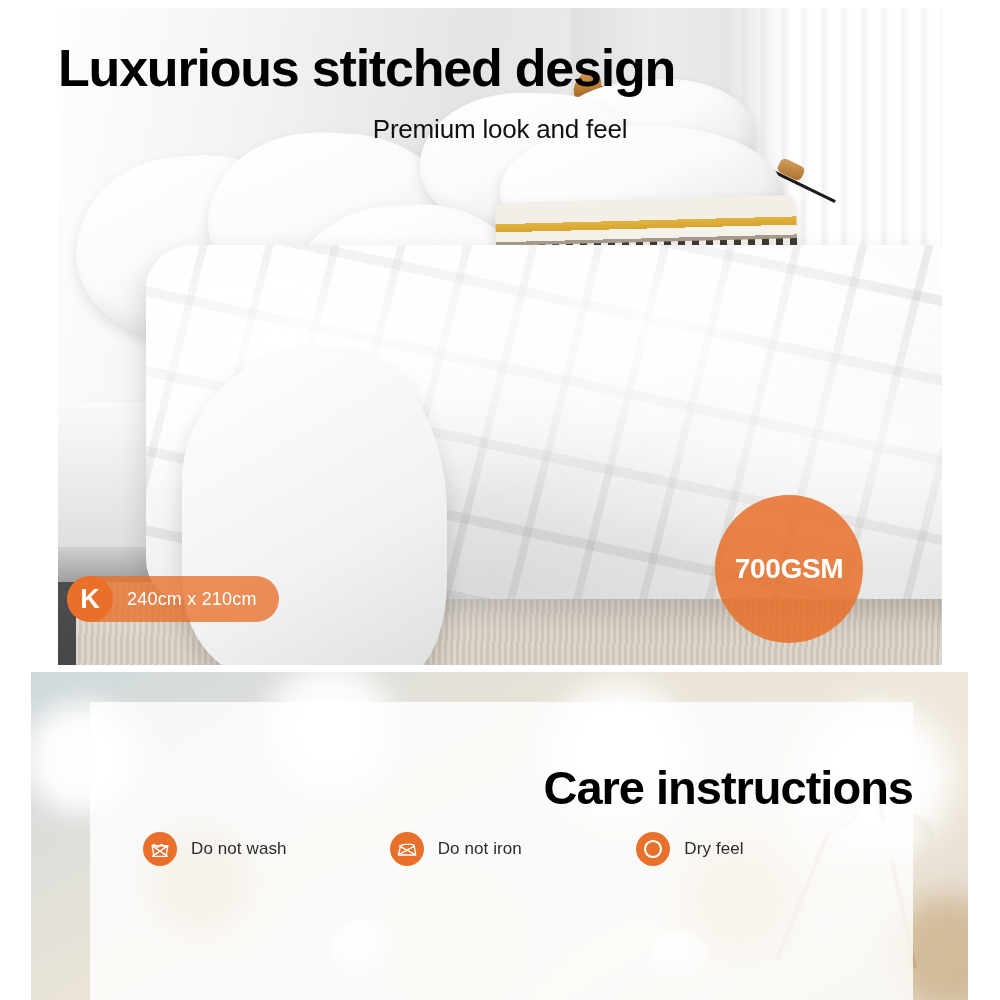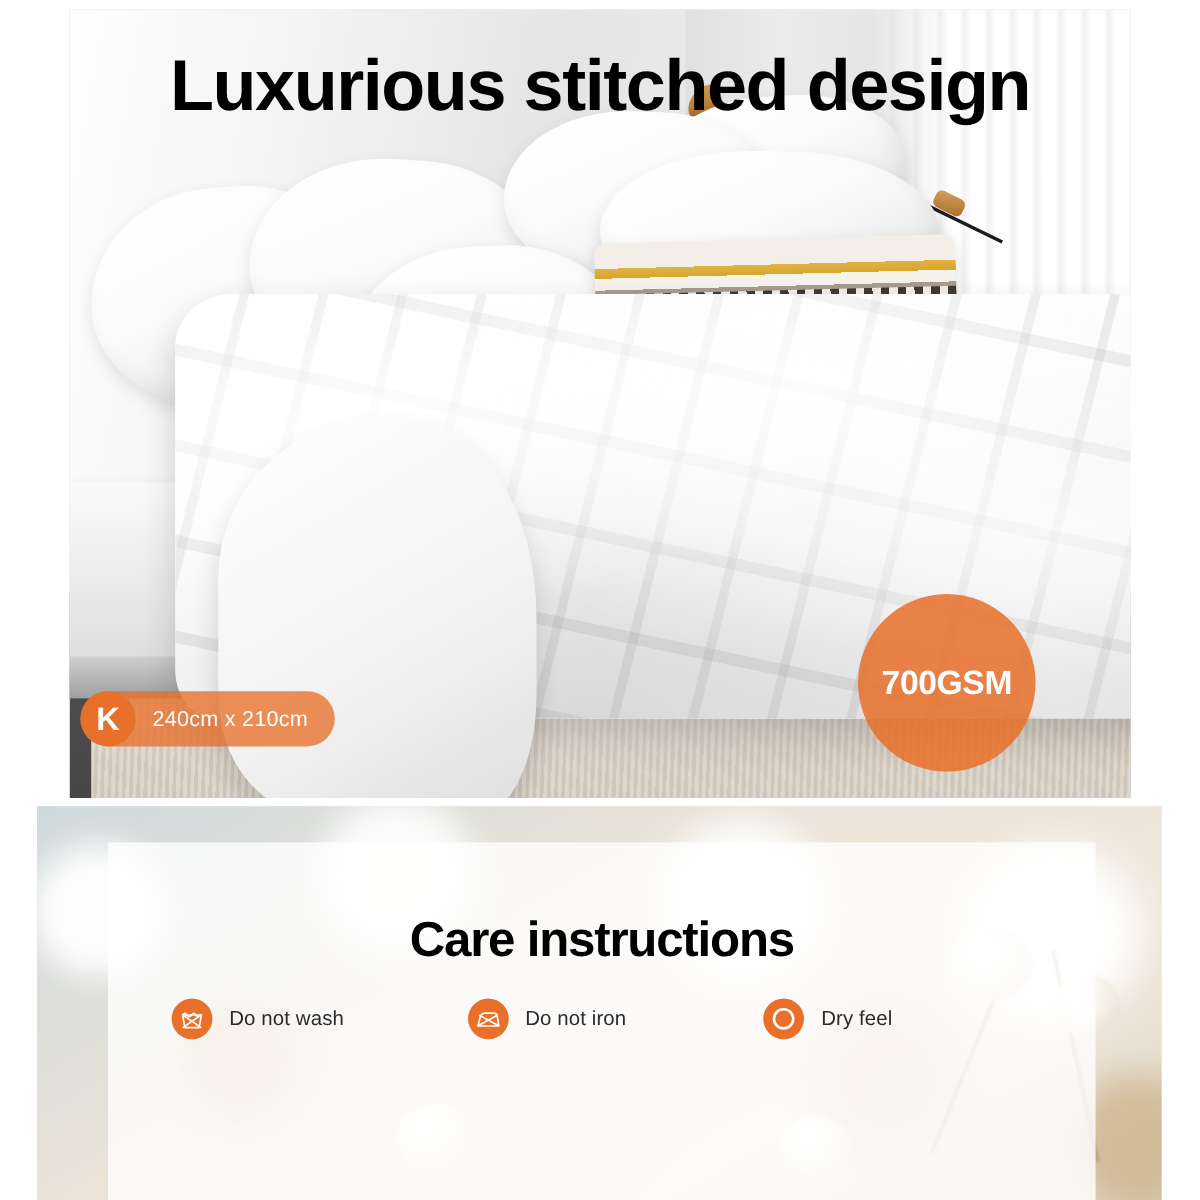--- a/index.html
+++ b/index.html
@@ -144,22 +144,22 @@
   }
   .duvet-drape{
     position:absolute; left:14%; top:52%; width:30%; height:50%;
     background:linear-gradient(150deg,#ffffff,#f2f2f2 60%,#dedede);
     border-radius:50% 40% 18% 30% / 40% 50% 30% 30%;
     box-shadow:0 12px 22px rgba(0,0,0,.14);
   }
 
   
   .hero-title{
-    position:absolute; left:0; right:0; top:34px; text-align:center;
-    font-size:60px; font-weight:700; letter-spacing:-1.2px;
+    position:absolute; left:0; right:0; top:34px; text-align:left;
+    font-size:52px; font-weight:700; letter-spacing:-1.2px;
     color:#000; line-height:1; white-space:nowrap;
   }
   .hero-sub{
     position:absolute; left:0; right:0; top:106px; text-align:center;
     font-size:26px; font-weight:400; color:#111; letter-spacing:-.2px;
   }
 
   
   .size-badge{
     position:absolute; left:67px; top:576px;
@@ -214,22 +214,22 @@
   .care-boll{
     position:absolute; border-radius:50%;
     background:radial-gradient(circle at 36% 32%, #ffffff, #f3efe6 55%, #ddd5c6);
     filter:blur(1.2px); opacity:.9;
   }
   .care-panel{
     position:absolute; left:59px; top:30px; width:823px; height:298px;
     background:rgba(255,255,255,.80);
   }
   .care-title{
-    position:absolute; left:0; right:0; top:58px; text-align:center;
-    font-size:41px; font-weight:700; color:#000; letter-spacing:-1px;
+    position:absolute; left:0; right:0; top:58px; text-align:right;
+    font-size:47px; font-weight:700; color:#000; letter-spacing:-1px;
   }
   .care-grid{
     position:absolute; left:53px; top:130px; width:740px;
     display:grid; grid-template-columns:repeat(3,1fr); 
   }
   .care-item{ display:flex; align-items:center; gap:14px; }
   .care-ico{
     width:34px; height:34px; border-radius:50%; background:#e8702a;
     display:flex; align-items:center; justify-content:center; flex:none;
   }
@@ -268,20 +268,21 @@
     <div class="pil pil-c"></div>
 
     <div class="cushion">
       <div class="cushion-teeth"></div>
     </div>
 
     <div class="duvet"></div>
     <div class="duvet-drape"></div>
 
     <div class="hero-title">Luxurious stitched design</div>
+    <div class="hero-sub">Premium look and feel</div>
   </div>
 
   <div class="size-badge">
     <div class="size-badge-k">K</div>
     <div class="size-badge-text">240cm x 210cm</div>
   </div>
 
   <div class="gsm-badge">700GSM</div>
 
   <div class="care">

